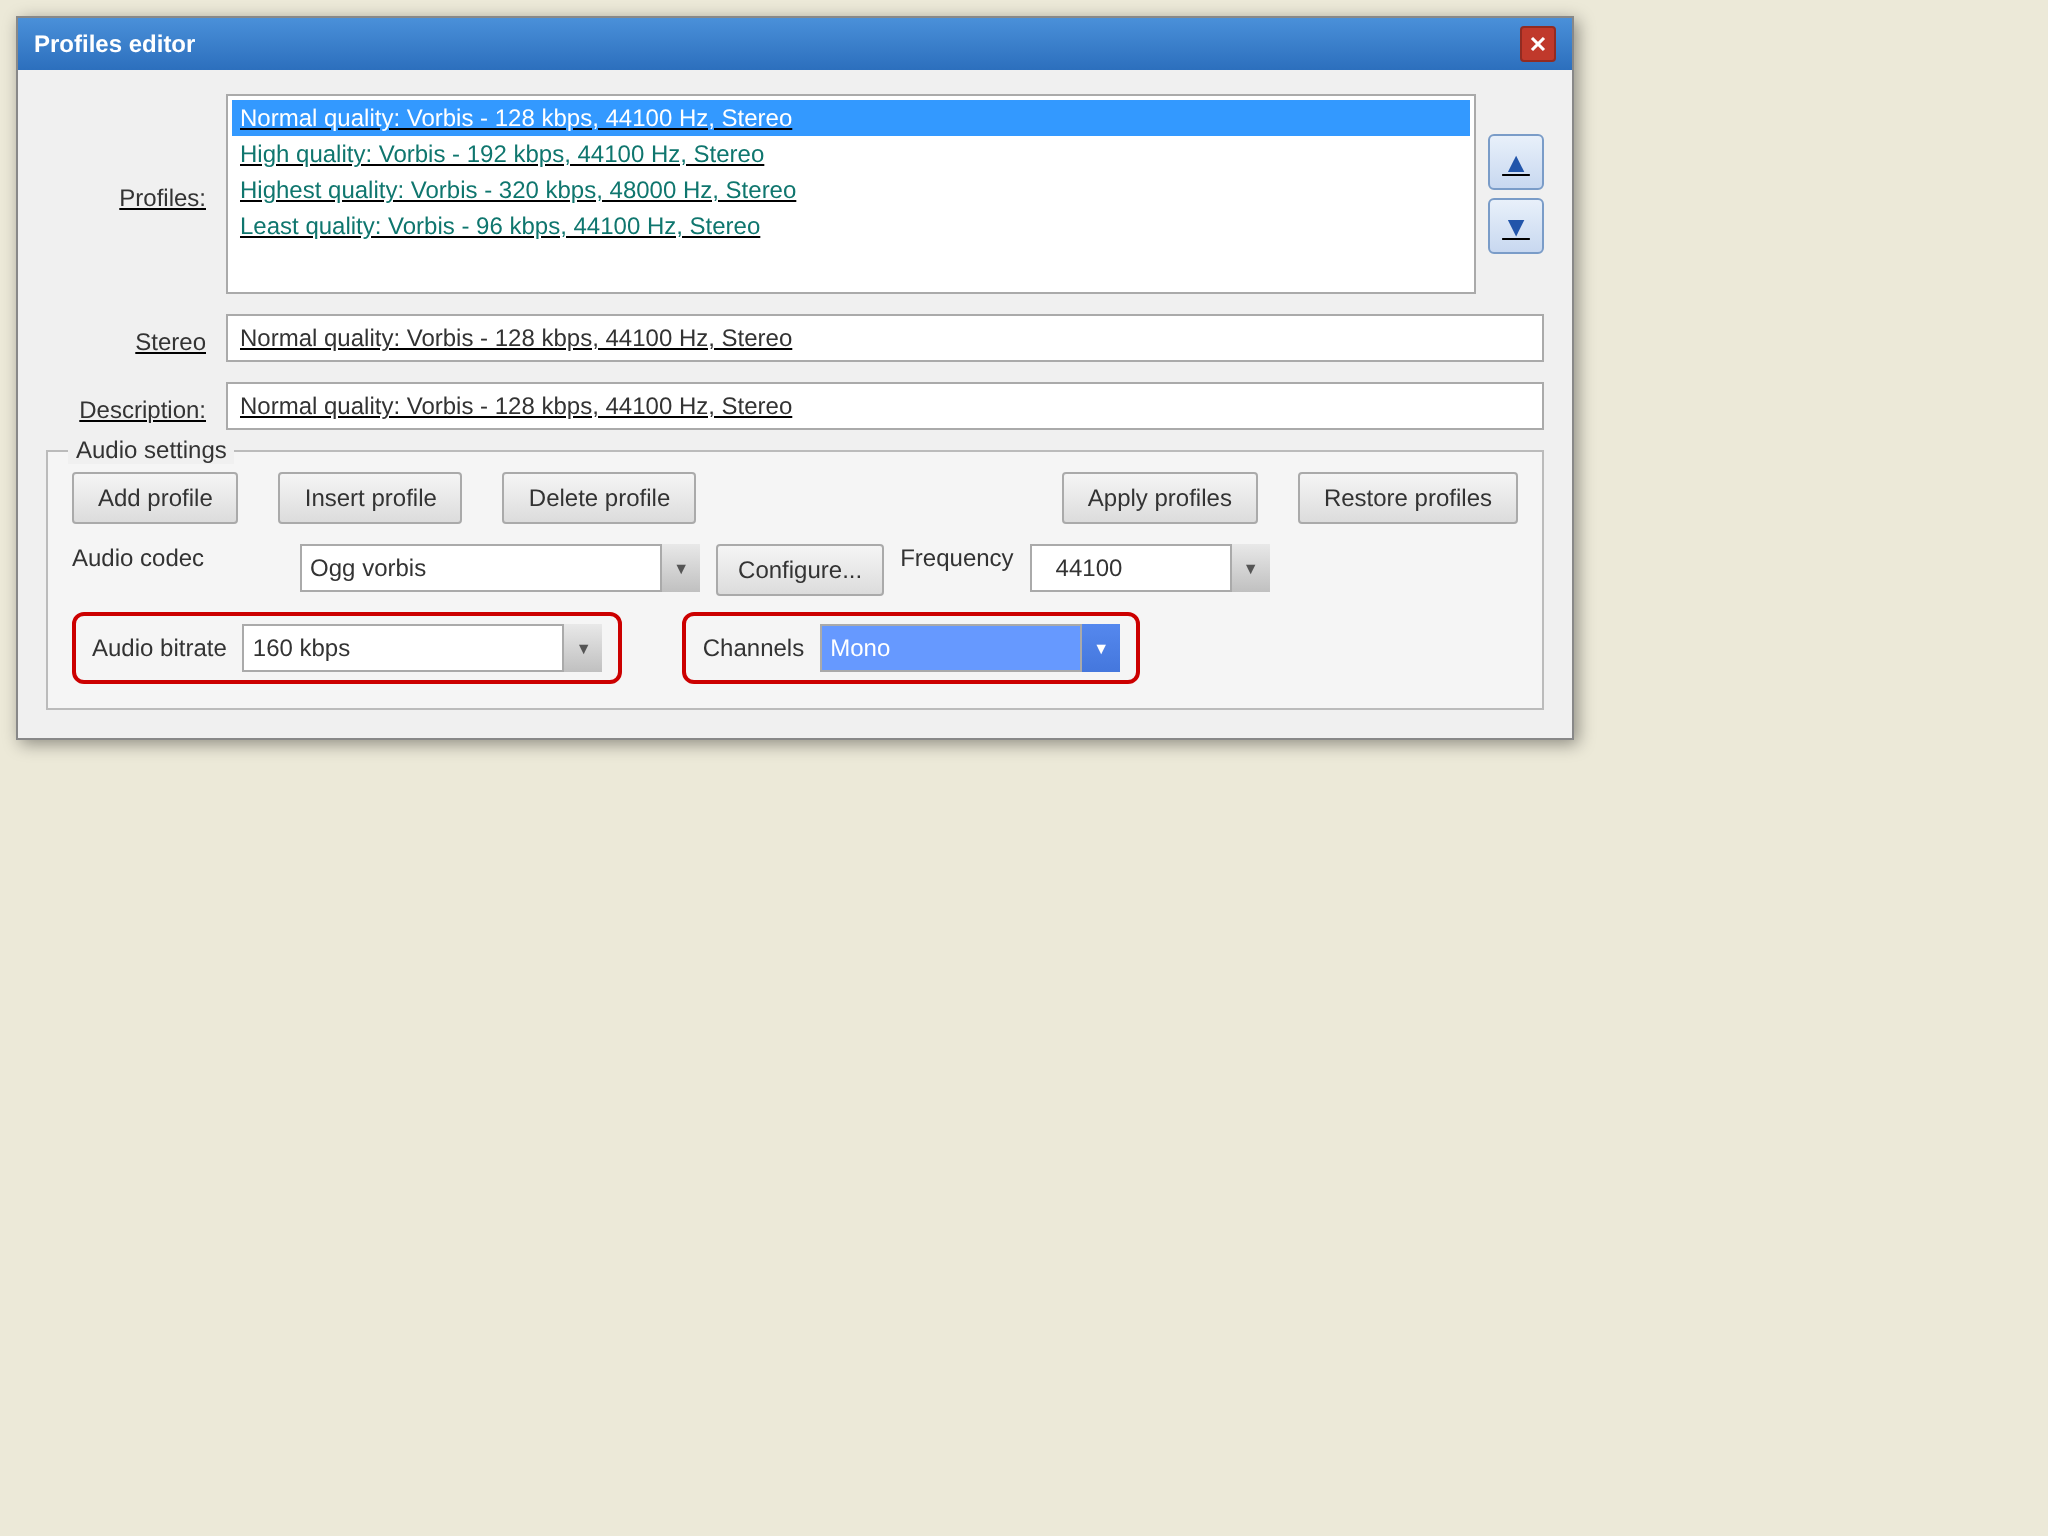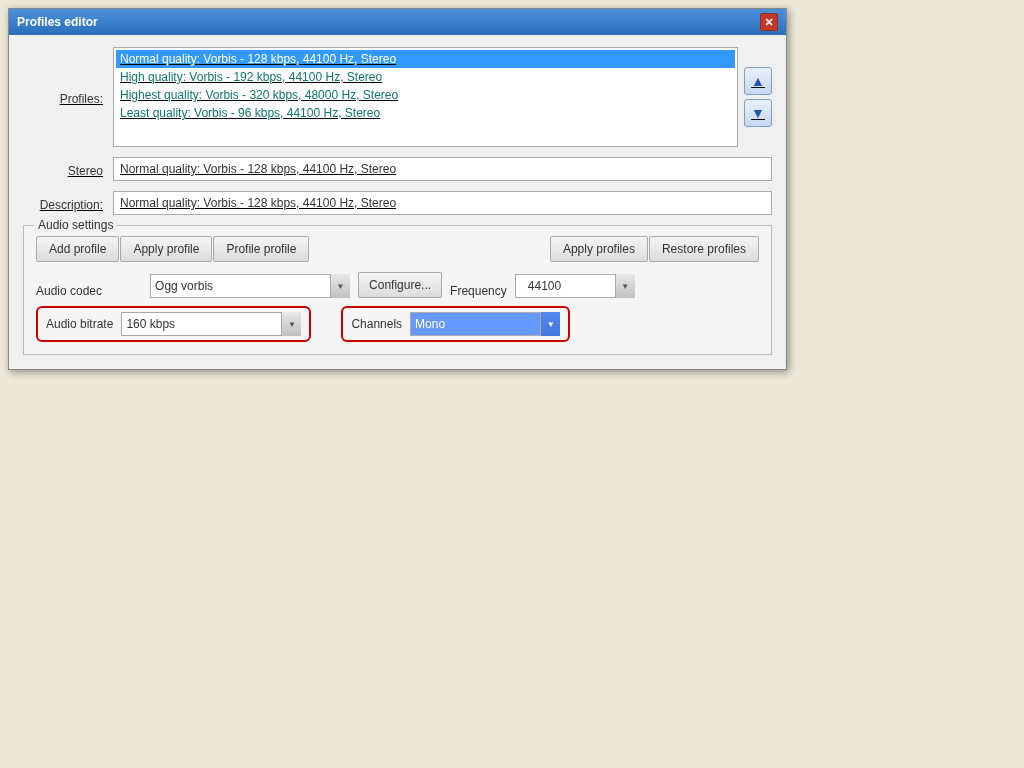--- a/index.html
+++ b/index.html
@@ -116,21 +116,21 @@
       position: absolute;
       top: -8px;
       left: 10px;
       background: #f0f0f0;
       padding: 0 4px;
       font-size: 12px;
       color: #333;
     }
     .btn-row {
       display: flex;
-      gap: 1px;
+      gap: 20px;
       margin-bottom: 10px;
     }
     .btn {
       padding: 4px 12px;
       height: 26px;
       background: linear-gradient(to bottom, #f5f5f5, #dcdcdc);
       border: 1px solid #aaa;
       border-radius: 2px;
       cursor: pointer;
       font-size: 12px;
@@ -194,21 +194,21 @@
       padding: 6px 20px;
       background: linear-gradient(to bottom, #f5f5f5, #dcdcdc);
       border: 1px solid #aaa;
       border-radius: 3px;
       cursor: pointer;
       font-size: 12px;
       color: #333;
     }
     .audio-codec-row {
       display: flex;
-      align-items: flex-end;
+      align-items: flex-start;
       gap: 8px;
       margin-bottom: 8px;
     }
     .audio-detail-row {
       display: flex;
       align-items: center;
       gap: 30px;
     }
     .detail-group-highlighted {
       display: flex;
@@ -257,22 +257,22 @@
     <div class="form-row">
       <div class="form-label">Description:</div>
       <input type="text" class="text-input" value="Normal quality: Vorbis - 128 kbps, 44100 Hz, Stereo" style="">
     </div>
 
     <div class="audio-settings-group">
       <span class="group-title">Audio settings</span>
 
       <div class="btn-row">
         <button class="btn">Add profile</button>
-        <button class="btn">Apply profile</button>
-        <button class="btn">Profile profile</button>
+        <button class="btn">Insert profile</button>
+        <button class="btn">Delete profile</button>
         <div style="flex:1;"></div>
         <button class="btn">Apply profiles</button>
         <button class="btn">Restore profiles</button>
       </div>
 
       <div class="audio-codec-row">
         <span class="inline-label">Audio codec</span>
         <div class="select-wrapper">
           <select class="select-field codec-select">
             <option>Ogg vorbis</option>

